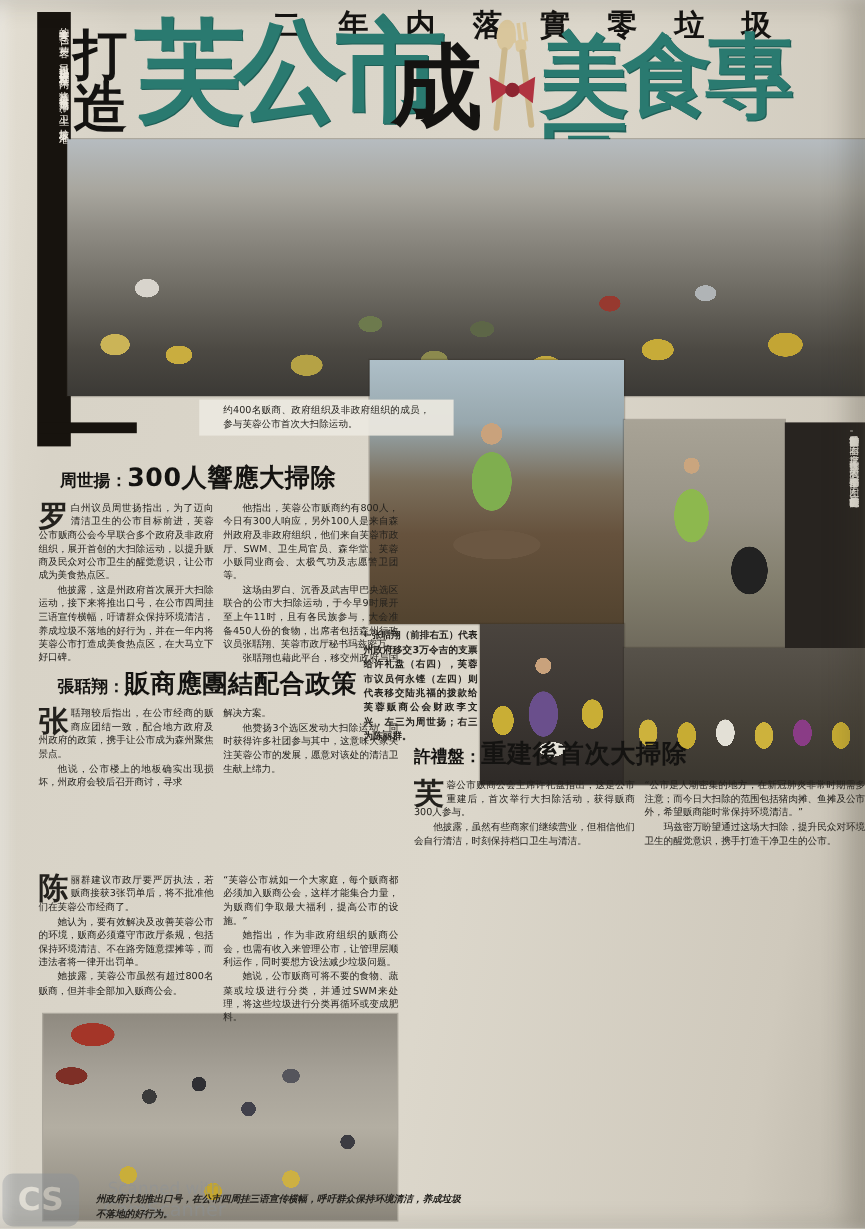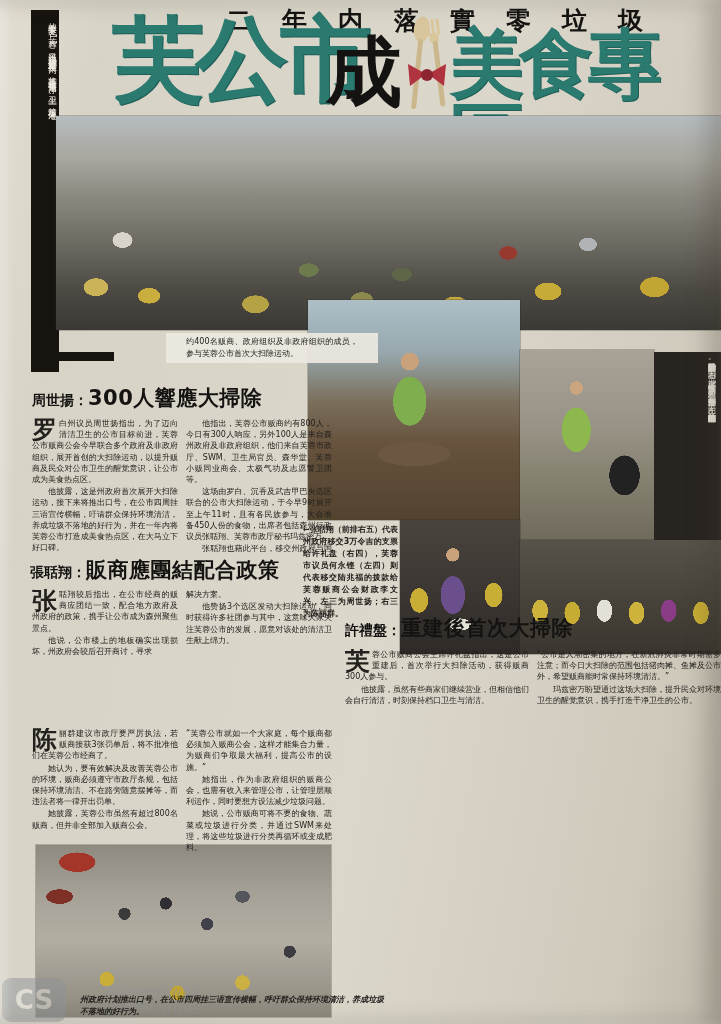--- a/index.html
+++ b/index.html
@@ -85,41 +85,42 @@
   .cap-bottom{left:40px;top:994px;width:304px;font-weight:600;font-style:italic;margin-left:40px;}
   
   .headline{position:absolute;white-space:nowrap;color:#141311;}
   .headline .hname{font-size:14px;font-weight:700;}
   .headline .htitle{font-size:21px;font-weight:900;letter-spacing:.5px;}
   .cols{position:absolute;display:flex;gap:8px;overflow:hidden;}
   .col{flex:1;font-size:8px;line-height:1.4;text-align:justify;color:#23211d;}
   .col p{margin:0 0 1px 0;text-indent:2em;}
   .col p.lead{text-indent:0;}
   .drop{float:left;font-size:25px;line-height:.85;font-weight:700;padding:1px 2px 0 0;}
-  .h-zhou{left:32px;top:384px;} .c-zhou{left:32px;top:418px;width:300px;height:134px;}
-  .h-zhang{left:30px;top:556px;} .c-zhang{left:32px;top:589px;width:300px;height:101px;}
+  .h-zhou{left:50px;top:384px;} .c-zhou{left:32px;top:418px;width:300px;height:134px;}
+  .h-zhang{left:48px;top:556px;} .c-zhang{left:32px;top:589px;width:300px;height:101px;}
   .h-chen{left:32px;top:694px;} .c-chen{left:32px;top:728px;width:300px;height:126px;}
   .h-xu{left:345px;top:614px;}  .c-xu{left:345px;top:649px;width:376px;height:130px;}
   
-  .watermark{position:absolute;left:2px;top:978px;display:flex;align-items:center;gap:24px;opacity:.5;text-align:center;}
+  .watermark{position:absolute;left:2px;top:978px;display:flex;align-items:center;gap:8px;opacity:.5;text-align:center;}
   .wm-logo{width:64px;height:44px;border-radius:9px;background:#8e9398;color:#e8e6e0;
         display:flex;align-items:center;justify-content:center;font-size:26px;font-weight:800;}
   .wm-text{color:#8e9398;margin-left:12px;}
   .wm-line1{font-size:14px;line-height:1.1;}
   .wm-line2{font-size:16px;font-weight:400;line-height:1.1;}
 </style>
 </head>
 <body>
 
 <div class="page">
 
   <div class="sidebar-black">
     <span>的美食专区！（芙蓉11日讯）森州政府计划将在二年内，将芙蓉公市打造为干净、卫生、垃圾不落地</span>
   </div>
   <div class="head-topline">二年内落實零垃圾</div>
+  <div class="head-prefix">打造</div>
   <div class="head-teal1">芙公市</div>
   <div class="head-mid">成</div>
   <div class="utensils">
     <svg viewBox="0 0 56 102" width="56" height="102">
       <g transform="rotate(6 28 50)">
         <ellipse cx="20" cy="14" rx="8" ry="13" fill="#d9c69c"></ellipse>
         <rect x="17.5" y="24" width="5" height="70" rx="2.5" fill="#cbb78c"></rect>
       </g>
       <g transform="rotate(-7 30 50)">
         <rect x="33" y="4" width="3" height="16" fill="#d9c69c"></rect>

